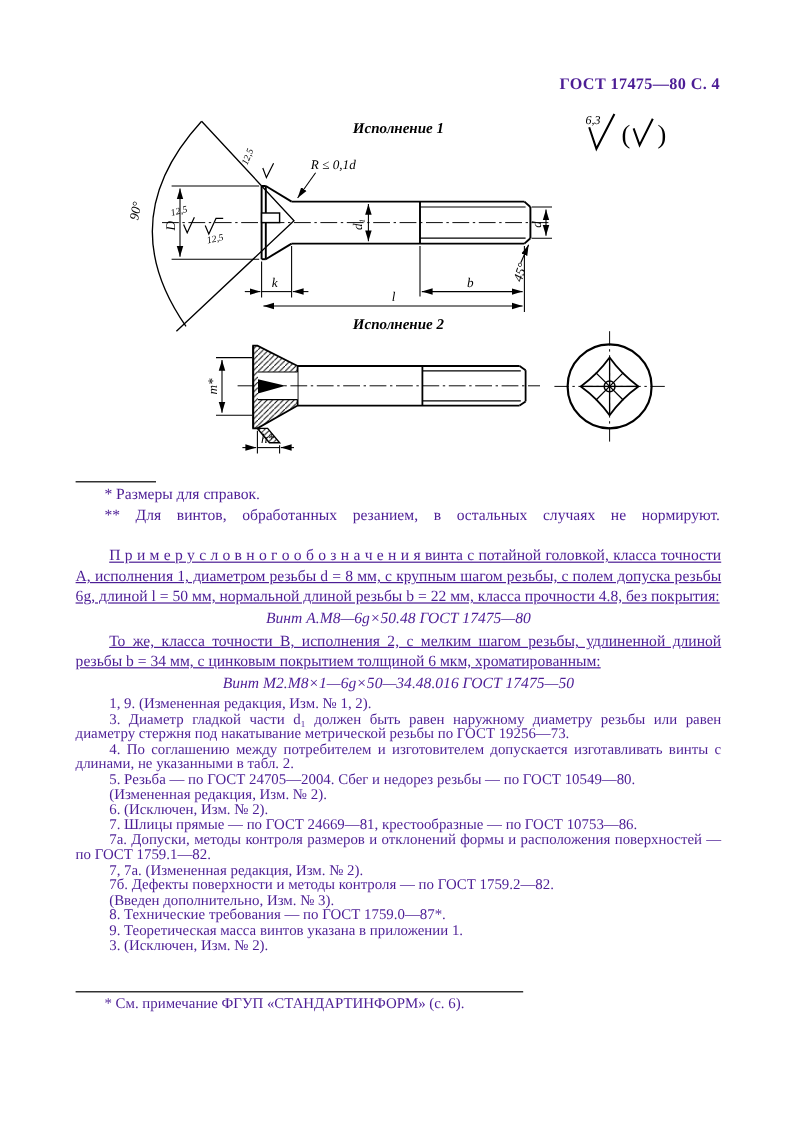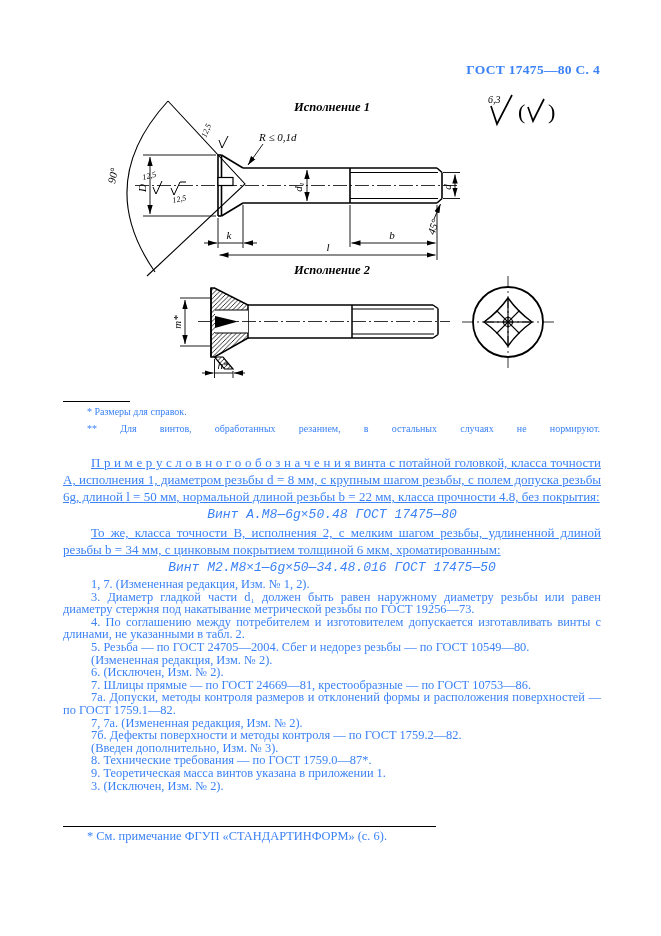--- a/index.html
+++ b/index.html
@@ -1,32 +1,32 @@
 <!DOCTYPE html>
 <html><head>
 <meta charset="utf-8">
 <style>
   html,body{margin:0;padding:0;background:#e8e8e8;}
   .page{position:relative;width:661px;height:936px;background:#ffffff;overflow:hidden;
-        font-family:"Liberation Serif","DejaVu Serif",serif;color:#3b82f6;}
+        font-family:"Liberation Serif","DejaVu Serif",serif;color:#4c1d95;}
   .header{position:absolute;top:62px;left:400px;width:200px;text-align:right;
           font-weight:bold;font-size:13.5px;letter-spacing:.3px;}
   svg text{font-family:"Liberation Serif","DejaVu Serif",serif;}
   .dimlbl{font-style:italic;font-size:11px;}
   .dimsm{font-style:italic;font-size:8px;}
   .dtitle{font-style:italic;font-weight:bold;font-size:12.5px;}
   .rule{position:absolute;border-top:1.4px solid #000;}
   .rule-top{left:63px;top:401px;width:67px;}
   .rule-bottom{left:63px;top:826px;width:373px;}
-  .fn-top{position:absolute;left:63px;top:404px;width:537px;font-size:10px;line-height:16.5px;}
+  .fn-top{position:absolute;left:63px;top:404px;width:537px;font-size:13px;line-height:16.5px;}
   .fn-top p{margin:0;text-indent:24px;}
   .fn-wide{text-align:justify;text-align-last:justify;}
   .body-text{position:absolute;left:63px;top:454px;width:538px;}
   .para{margin:0;font-size:13px;line-height:17px;text-indent:28px;text-align:justify;text-decoration:underline;}
-  .formula{margin:2px 0 2px 0;font-size:13px;font-style:italic;text-align:center;text-indent:0;font-family:Liberation Mono, monospace;}
+  .formula{margin:2px 0 2px 0;font-size:13px;font-style:italic;text-align:center;text-indent:0;}
   .notes{margin-top:3px;}
   .note{margin:0;font-size:12.4px;line-height:12.6px;text-indent:28px;text-align:justify;}
   .note b{font-weight:normal;}
   .fn-bottom{position:absolute;left:63px;top:829px;width:537px;margin:0;
              font-size:12.4px;text-indent:24px;}
   .k{stroke:#000;fill:none;}
 </style>
 </head>
 <body>
 
@@ -210,21 +210,21 @@
     <p class="fn-wide">** Для винтов, обработанных резанием, в остальных случаях не нормируют.</p>
   </div>
 
   <div class="body-text">
     <p class="para">П р и м е р  у с л о в н о г о  о б о з н а ч е н и я  винта с потайной головкой, класса точности А, исполнения 1, диаметром резьбы d = 8 мм, с крупным шагом резьбы, с полем допуска резьбы 6g, длиной l = 50 мм, нормальной длиной резьбы b = 22 мм, класса прочности 4.8, без покрытия:</p>
     <p class="formula">Винт А.М8—6g×50.48 ГОСТ 17475—80</p>
     <p class="para">То же, класса точности В, исполнения 2, с мелким шагом резьбы, удлиненной длиной резьбы b = 34 мм, с цинковым покрытием толщиной 6 мкм, хроматированным:</p>
     <p class="formula">Винт М2.М8×1—6g×50—34.48.016 ГОСТ 17475—50</p>
 
     <div class="notes">
-      <p class="note"><span>1, 7. </span><b>(Измененная редакция, Изм. № 1, 2).</b></p>
+      <p class="note"><span>1, 9. </span><b>(Измененная редакция, Изм. № 1, 2).</b></p>
       <p class="note"><span>3. Диаметр гладкой части d₁ должен быть равен наружному диаметру резьбы или равен диаметру стержня под накатывание метрической резьбы по ГОСТ 19256—73.</span><b></b></p>
       <p class="note"><span>4. По соглашению между потребителем и изготовителем допускается изготавливать винты с длинами, не указанными в табл. 2.</span><b></b></p>
       <p class="note"><span>5. Резьба — по ГОСТ 24705—2004. Сбег и недорез резьбы — по ГОСТ 10549—80.</span><b></b></p>
       <p class="note"><span></span><b>(Измененная редакция, Изм. № 2).</b></p>
       <p class="note"><span>6. </span><b>(Исключен, Изм.  № 2).</b></p>
       <p class="note"><span>7. Шлицы прямые —  по ГОСТ 24669—81, крестообразные — по ГОСТ 10753—86.</span><b></b></p>
       <p class="note"><span>7а. Допуски, методы контроля размеров и отклонений формы и расположения поверхностей — по ГОСТ 1759.1—82.</span><b></b></p>
       <p class="note"><span>7, 7а. </span><b>(Измененная редакция, Изм. № 2).</b></p>
       <p class="note"><span>7б. Дефекты поверхности и методы контроля — по ГОСТ 1759.2—82.</span><b></b></p>
       <p class="note"><span></span><b>(Введен дополнительно, Изм. № 3).</b></p>

